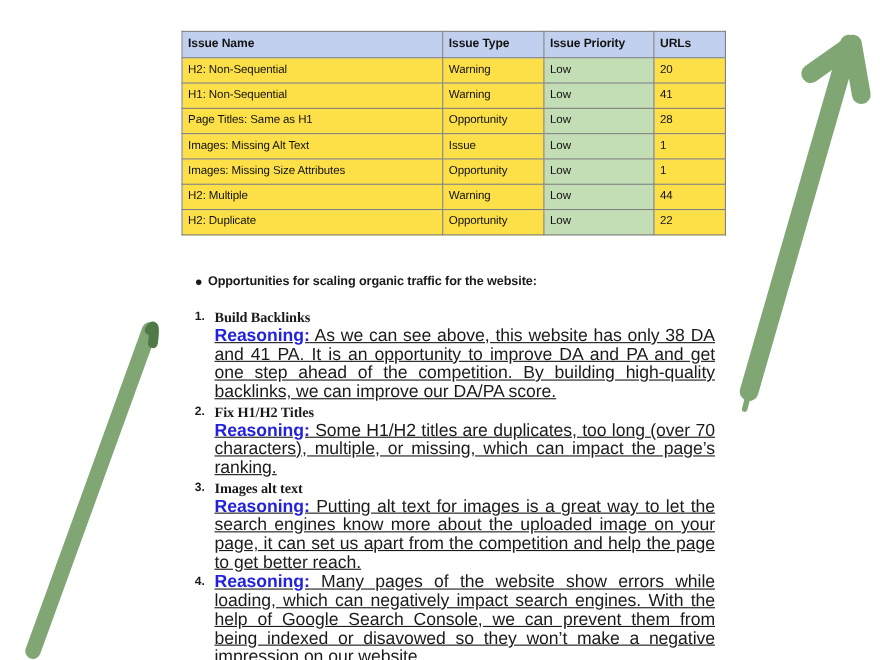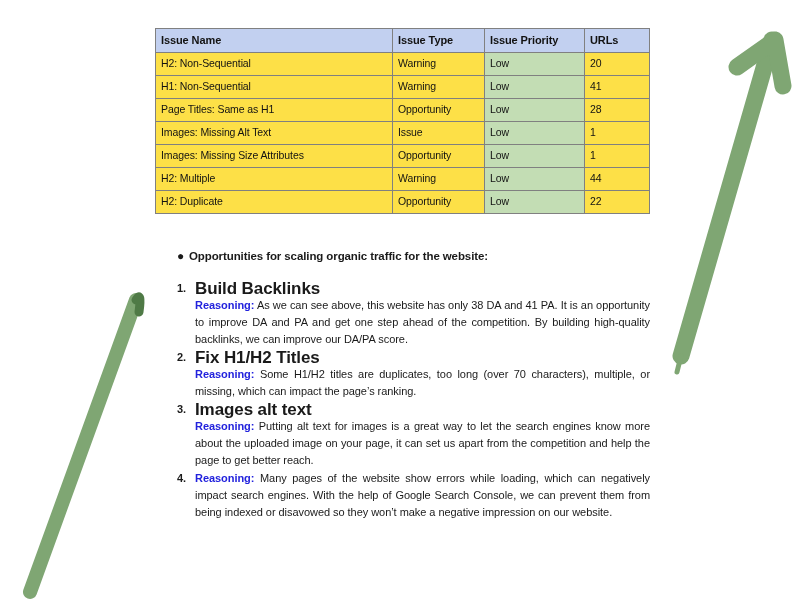--- a/index.html
+++ b/index.html
@@ -30,21 +30,21 @@
     left: 0;
     top: 0;
     width: 800px;
     height: 600px;
     pointer-events: none;
   }
 
   
   .issue-table-wrap {
     position: absolute;
-    left: 155px;
+    left: 165px;
     top: 28px;
     width: 494px;
   }
   table.issue-table {
     border-collapse: collapse;
     width: 494px;
     table-layout: fixed;
     font-size: 10.5px;
     color: #121212;
   }
@@ -124,34 +124,36 @@
     position: absolute;
     left: 22px;
     top: 0;
     width: 16px;
     font-size: 11px;
     font-weight: bold;
     line-height: 17px;
     color: #1a1a1a;
   }
   .item-title {
-    font-size: 17px;
+    font-size: 13px;
     font-weight: bold;
     line-height: 17px;
     letter-spacing: -0.1px;
     color: #1a1a1a;
+    font-family: Liberation Serif, serif;
   }
   .item-reason {
-    font-size: 11px;
+    font-size: 16px;
     line-height: 17px;
     text-align: justify;
     text-justify: inter-word;
     letter-spacing: -0.05px;
     color: #1a1a1a;
     margin-top: 0;
+    text-decoration: underline;
   }
   .reason-label {
     color: #2222dd;
     font-weight: bold;
   }
 </style>
 </head>
 <body>
 
 <div class="slide">

